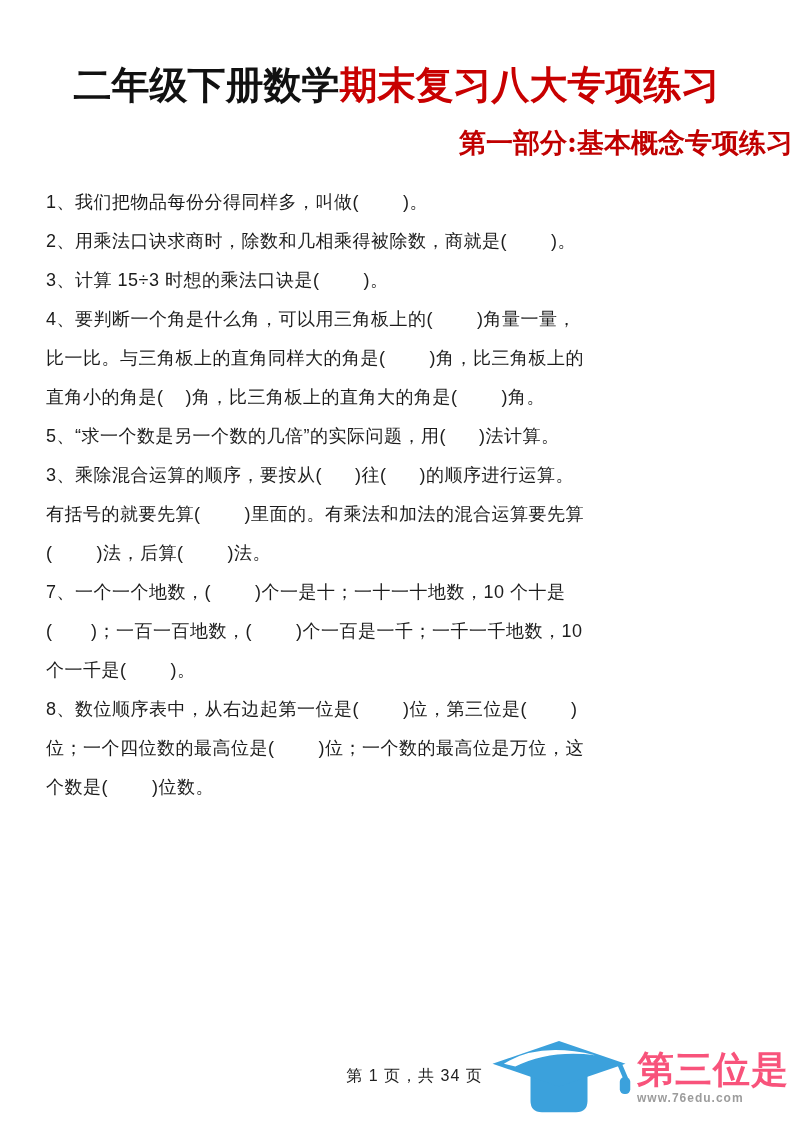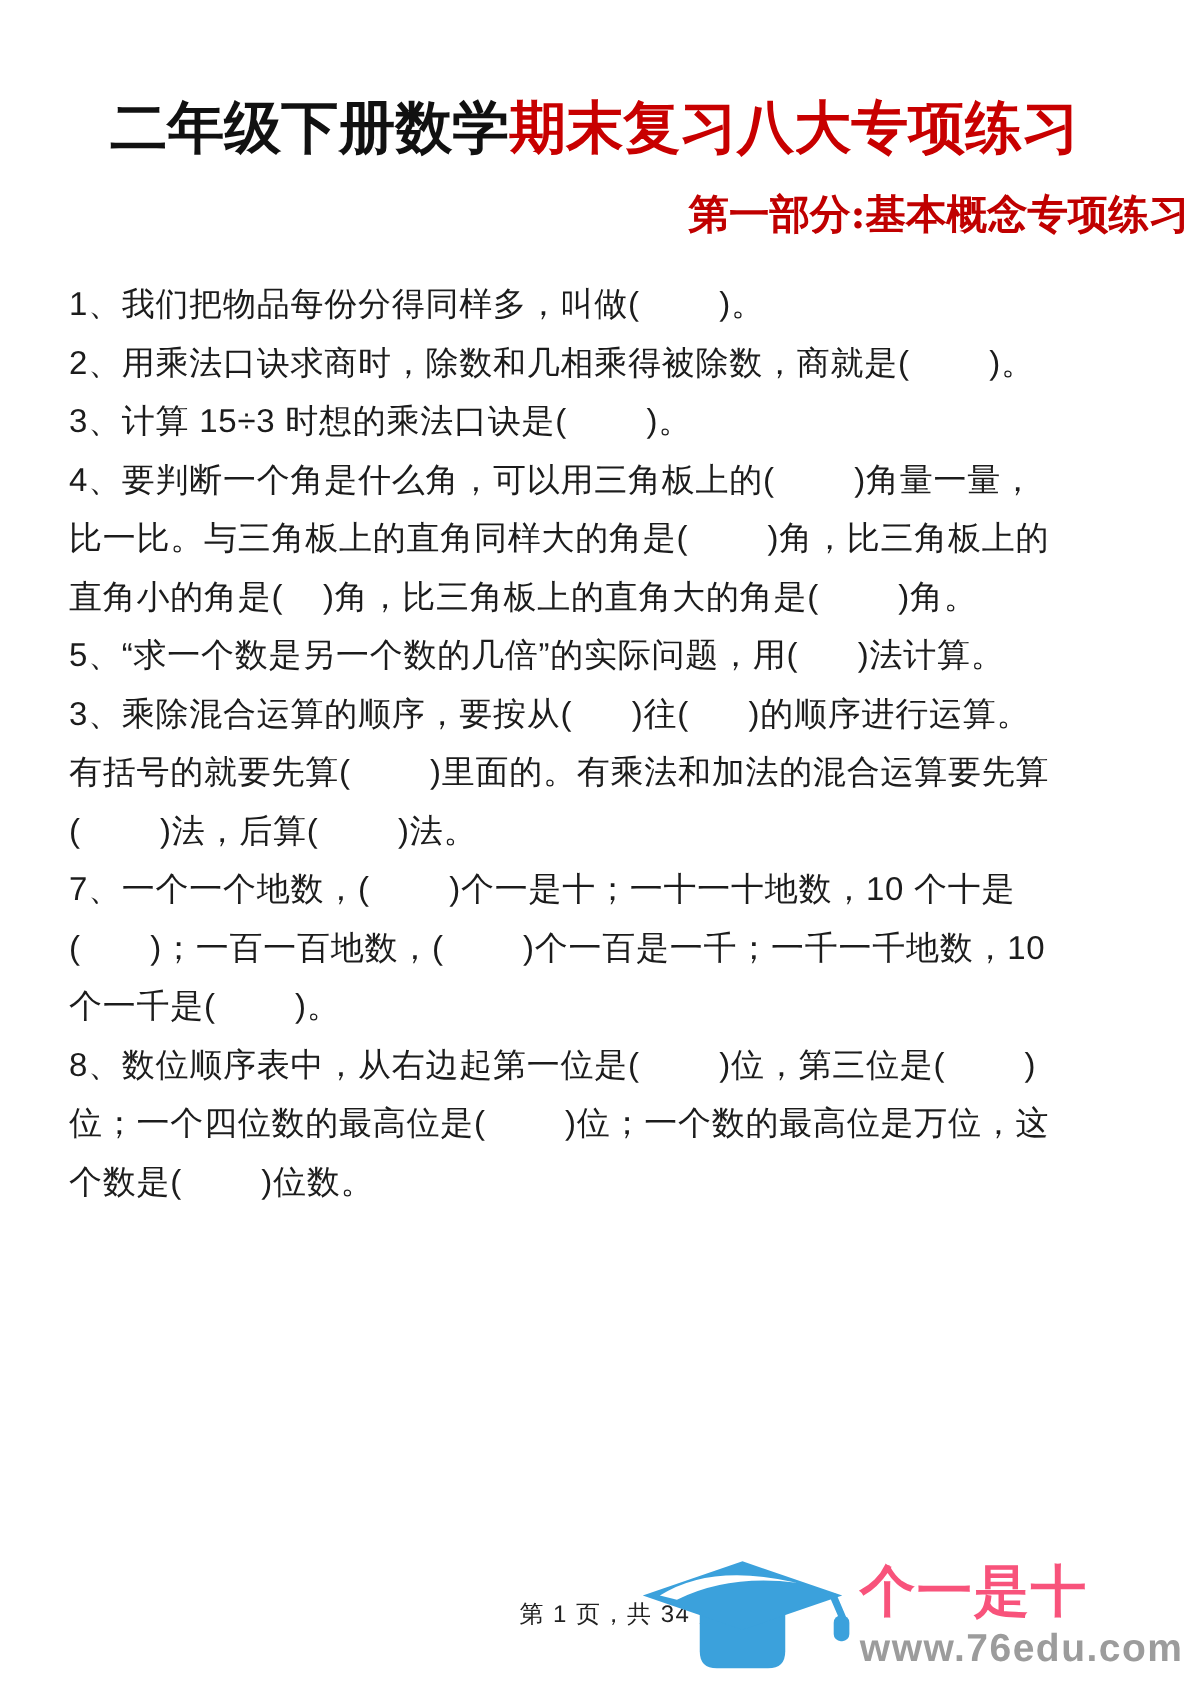--- a/index.html
+++ b/index.html
@@ -43,21 +43,21 @@
     white-space: nowrap;
   }
   .content {
     margin-top: 22px;
     padding-left: 46px;
     padding-right: 28px;
   }
   .question { margin: 0; }
   .qline {
     white-space: pre;
-    font-size: 22px;
+    font-size: 18px;
     line-height: 39px;
     letter-spacing: 0.5px;
     color: #1c1c1c;
   }
   .footer-pageinfo {
     position: absolute;
     left: 0;
     right: 0;
     top: 1066px;
     text-align: center;
@@ -83,21 +83,21 @@
   .brand-name {
     font-weight: bold;
     font-size: 37px;
     line-height: 1.15;
     color: #f8537b;
     letter-spacing: 1px;
     white-space: nowrap;
   }
   .brand-site {
     font-weight: bold;
-    font-size: 26px;
+    font-size: 12px;
     color: #9c9c9c;
     letter-spacing: 1px;
     white-space: nowrap;
   }
 </style>
 </head>
 <body>
 
 <div class="page">
 
@@ -151,18 +151,18 @@
         <polygon points="10,31 80,7 150,31 80,55" fill="#3ba1dc"></polygon>
 
         <path d="M22,31 Q58,8 118,22 Q70,16 34,34 Z" fill="#ffffff"></path>
 
         <path d="M144,32 L150,46" stroke="#3ba1dc" stroke-width="5" stroke-linecap="round"></path>
 
         <rect x="144" y="45" width="11" height="18" rx="5" fill="#3ba1dc"></rect>
       </svg>
     </span>
     <span class="brand-text">
-      <span class="brand-name">个一是十</span>
+      <span class="brand-name">第三位是</span>
       <span class="brand-site">www.76edu.com</span>
     </span>
   </div>
 
 </div>
 
 </body></html>

